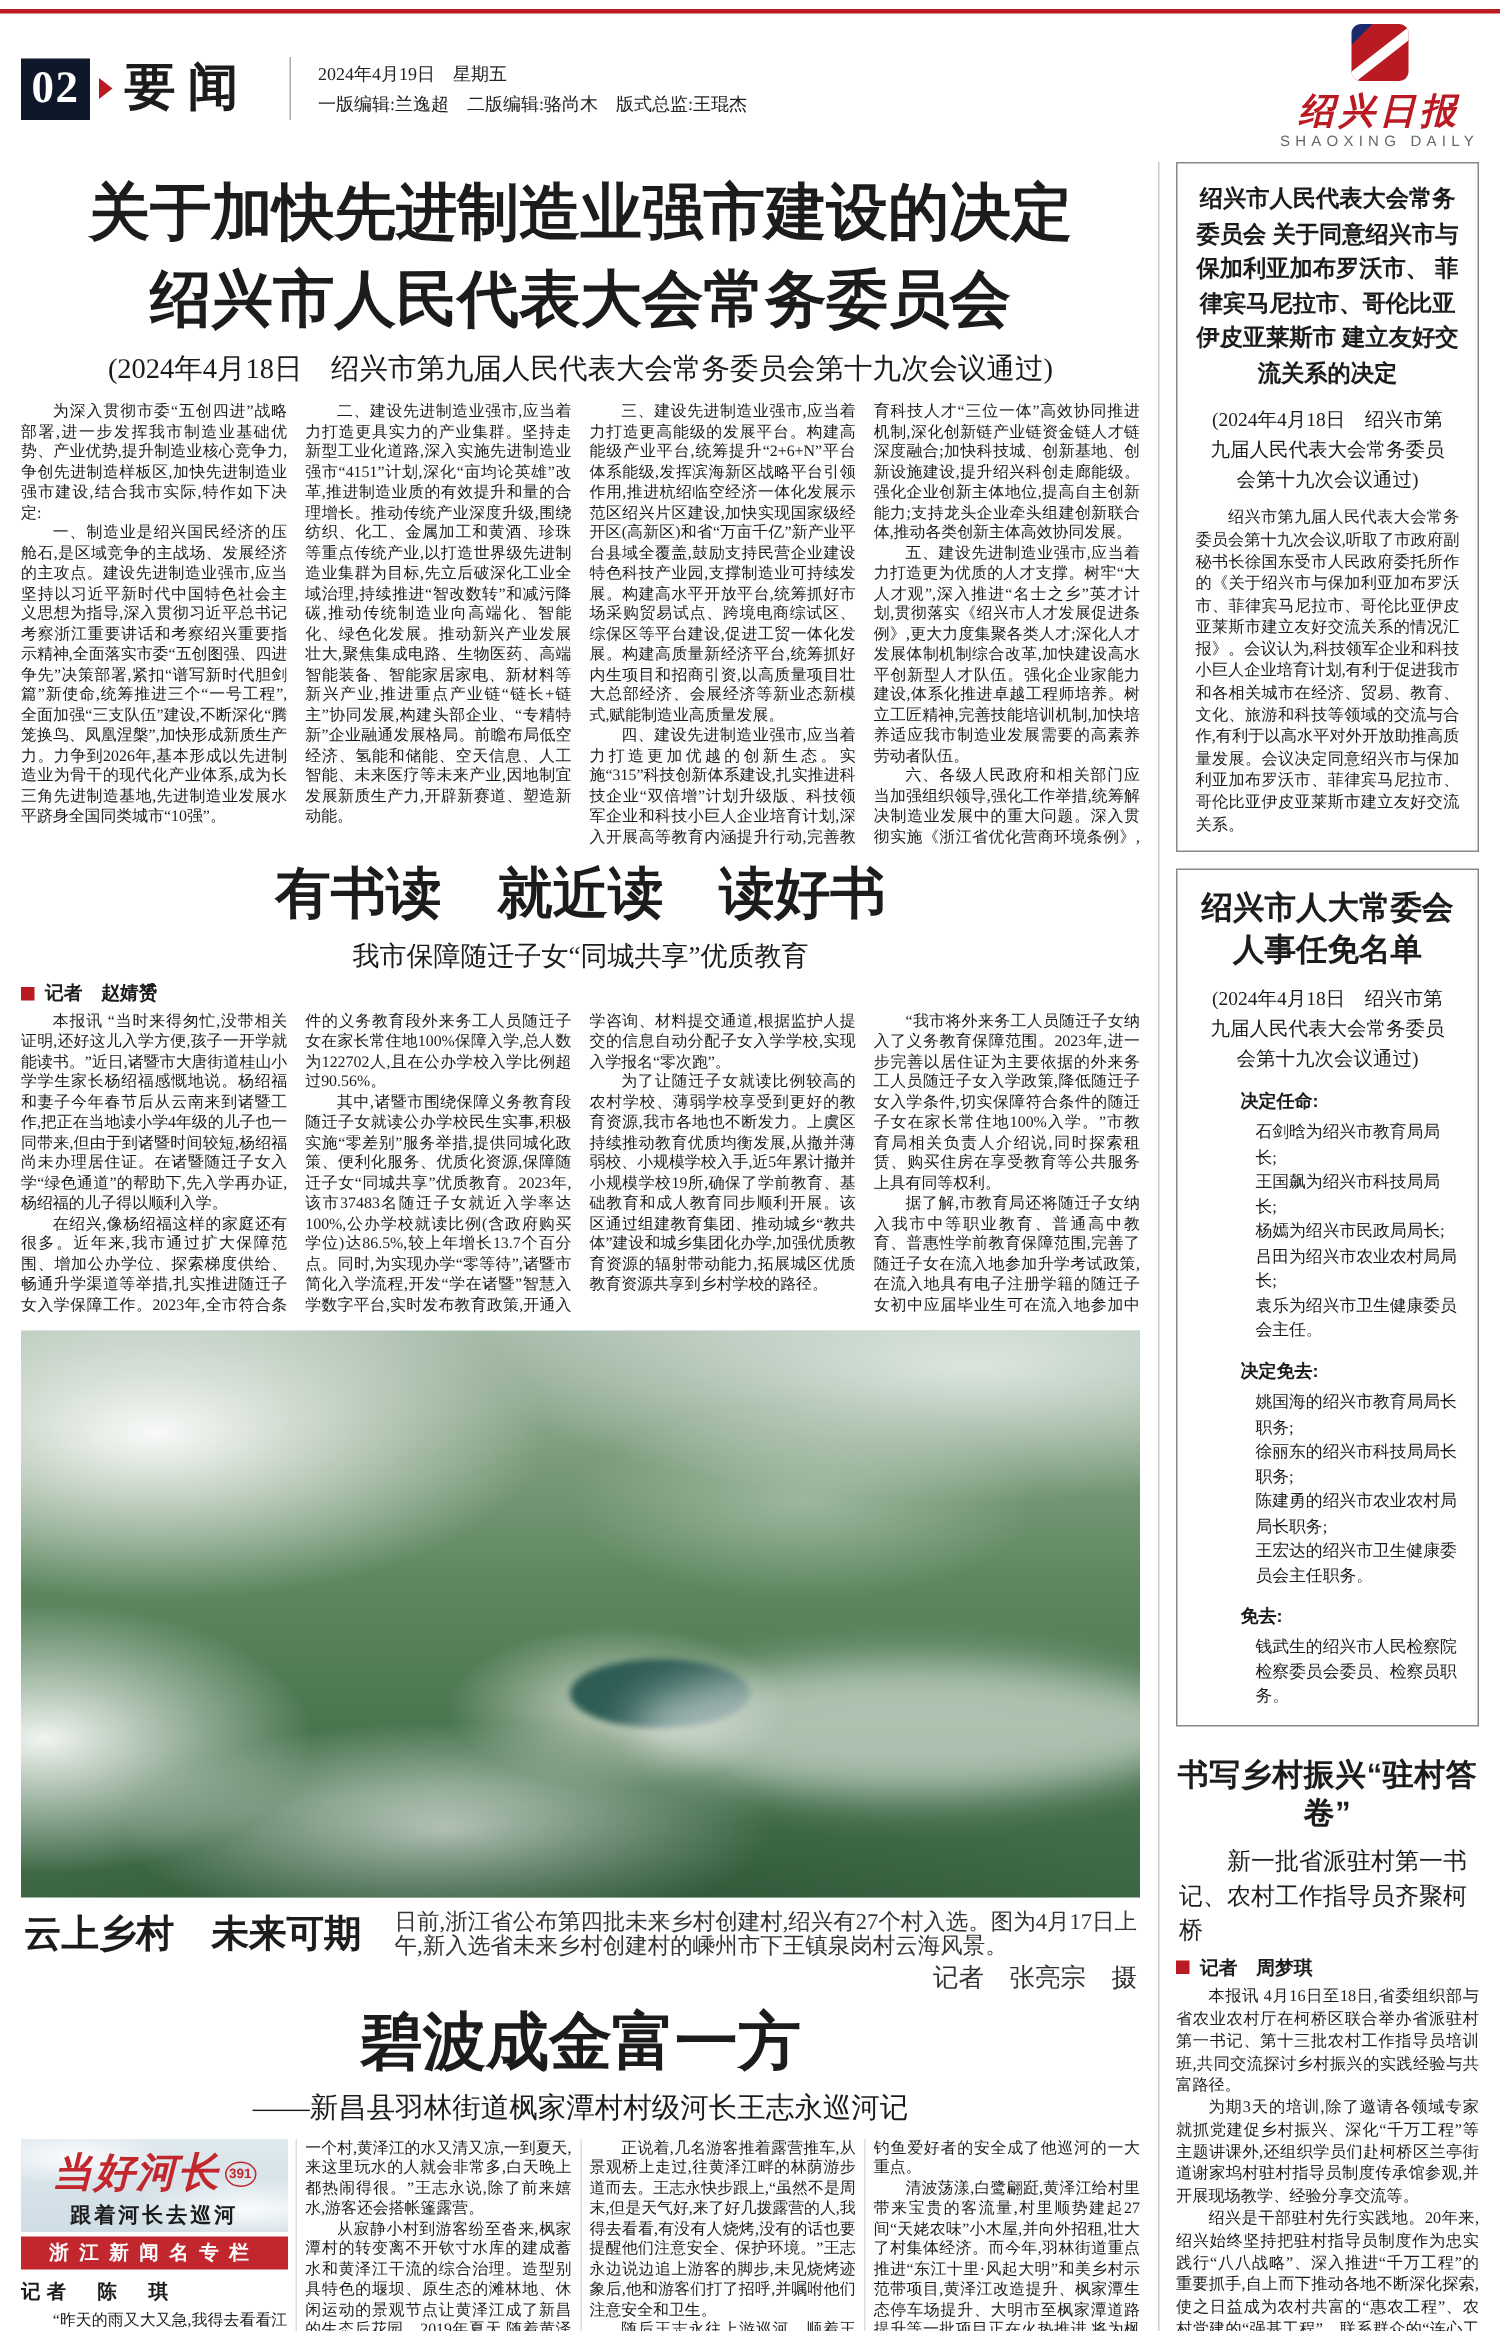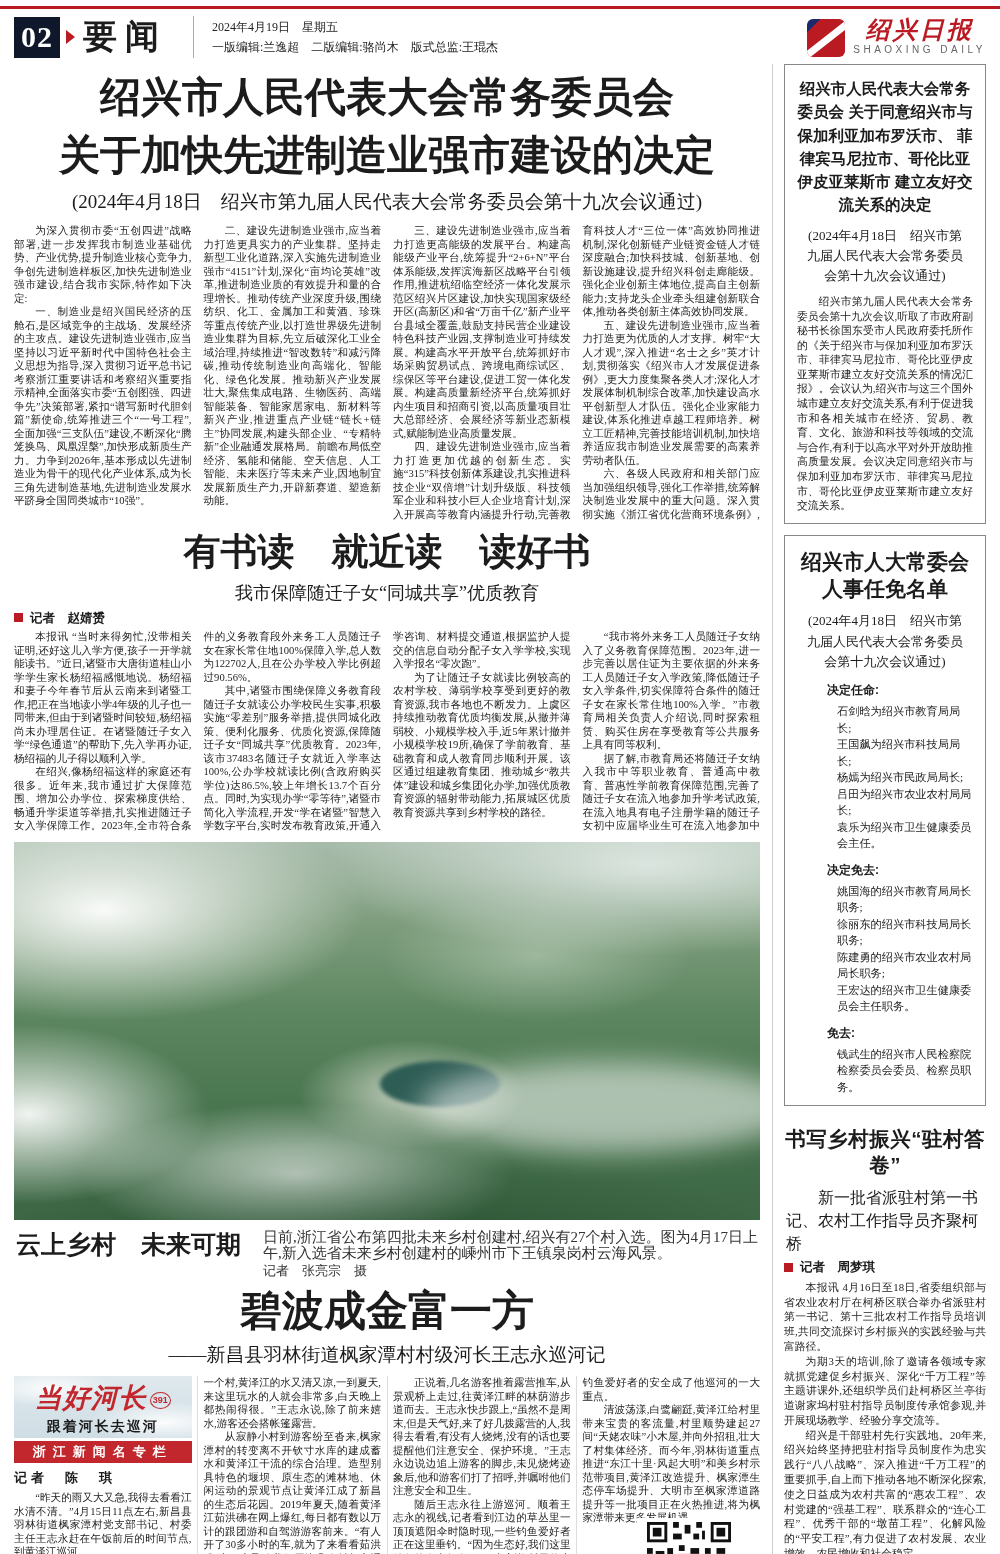--- a/index.html
+++ b/index.html
@@ -13,21 +13,21 @@
 
   
   .header { display: flex; align-items: center; padding: 7px 14px 6px; }
   .pageno { background: #0f172a; color: #fff; font: bold 30px/1 "Liberation Serif", serif;
             padding: 5px 7px 6px; letter-spacing: 1px; }
   .arrow { width: 0; height: 0; border-left: 9px solid #ba1a22;
            border-top: 7px solid transparent; border-bottom: 7px solid transparent; margin: 0 8px 0 6px; }
   .section-title { font: bold 34px/1 "Liberation Serif", serif; letter-spacing: 8px; }
   .hdr-divider { width: 1px; height: 42px; background: #aaa; margin: 0 18px 0 26px; }
   .meta { font-size: 12px; line-height: 20px; color: #222; }
-  .masthead { margin-left: auto; display: flex; align-items: flex-end; gap: 8px; }
+  .masthead { margin-left: auto; display: flex; align-items: center; gap: 8px; flex-direction: column; }
   .m-icon { width: 38px; height: 38px; border-radius: 6px; background:
       linear-gradient(135deg, #1b2a6b 0%, #1b2a6b 18%, #ba1a22 18%, #ba1a22 100%);
       position: relative; overflow: hidden; }
   .m-icon::after { content: ""; position: absolute; left: -6px; top: 14px; width: 60px; height: 7px;
       background: #fff; transform: rotate(-38deg); }
   .m-text { text-align: center; }
   .m-name { color: #ba1a22; font: bold italic 24px/1.1 "Liberation Serif", serif; letter-spacing: 3px; }
   .m-sub { font: 10px/1.4 "Liberation Sans", sans-serif; color: #666; letter-spacing: 3.5px; }
 
   
@@ -70,21 +70,21 @@
   .ridge { position: absolute; left: 0; bottom: -30px; width: 100%; height: 140px;
           background: radial-gradient(ellipse 70% 100% at 50% 100%, rgba(30,70,40,.55), rgba(30,70,40,0) 75%); }
   .mist { position: absolute; right: -40px; bottom: 18%; width: 380px; height: 90px; border-radius: 50%;
           background: rgba(255,255,255,.55); filter: blur(14px); }
 
   
   .caption-row { display: flex; align-items: flex-start; gap: 22px; padding: 9px 2px 6px; }
   .photo-label { font: bold 25px/1.2 "Liberation Sans", sans-serif; white-space: nowrap; }
   .caption-block { flex: 1; }
   .caption-text { font-size: 15px; line-height: 16px; color: #333; text-align: justify; }
-  .caption-credit { font-size: 13px; color: #333; margin-top: 1px; }
+  .caption-credit { font-size: 17px; color: #333; text-align: right; margin-top: 1px; }
 
   
   .river-title { text-align: center; font: bold 42px/1.1 "Liberation Sans", sans-serif; margin-top: 2px; }
   .river-subtitle { text-align: center; font-size: 19px; margin: 8px 0 8px; }
   .river-wrap { position: relative; }
   .river-body { column-count: 4; height: 232px; column-rule: 1px solid #ddd; }
   .column-logo { break-inside: avoid; margin-bottom: 6px; }
   .logo-cloud { background:
       radial-gradient(ellipse 90px 26px at 20% 20%, rgba(255,255,255,.9), rgba(255,255,255,0) 70%),
       radial-gradient(ellipse 110px 30px at 85% 75%, rgba(255,255,255,.9), rgba(255,255,255,0) 70%),
@@ -137,22 +137,22 @@
         <div class="m-sub">SHAOXING DAILY</div>
       </div>
     </div>
   </div>
 
   <div class="grid">
 
     <div class="maincol">
 
       <div>
+        <div class="d-title">关于加快先进制造业强市建设的决定</div>
         <div class="d-title">绍兴市人民代表大会常务委员会</div>
-        <div class="d-title">关于加快先进制造业强市建设的决定</div>
         <div class="d-subtitle">(2024年4月18日　绍兴市第九届人民代表大会常务委员会第十九次会议通过)</div>
         <div class="flowbody d-body">
             <p>为深入贯彻市委“五创四进”战略部署,进一步发挥我市制造业基础优势、产业优势,提升制造业核心竞争力,争创先进制造样板区,加快先进制造业强市建设,结合我市实际,特作如下决定:</p>
             <p>一、制造业是绍兴国民经济的压舱石,是区域竞争的主战场、发展经济的主攻点。建设先进制造业强市,应当坚持以习近平新时代中国特色社会主义思想为指导,深入贯彻习近平总书记考察浙江重要讲话和考察绍兴重要指示精神,全面落实市委“五创图强、四进争先”决策部署,紧扣“谱写新时代胆剑篇”新使命,统筹推进三个“一号工程”,全面加强“三支队伍”建设,不断深化“腾笼换鸟、凤凰涅槃”,加快形成新质生产力。力争到2026年,基本形成以先进制造业为骨干的现代化产业体系,成为长三角先进制造基地,先进制造业发展水平跻身全国同类城市“10强”。</p>
             <p>二、建设先进制造业强市,应当着力打造更具实力的产业集群。坚持走新型工业化道路,深入实施先进制造业强市“4151”计划,深化“亩均论英雄”改革,推进制造业质的有效提升和量的合理增长。推动传统产业深度升级,围绕纺织、化工、金属加工和黄酒、珍珠等重点传统产业,以打造世界级先进制造业集群为目标,先立后破深化工业全域治理,持续推进“智改数转”和减污降碳,推动传统制造业向高端化、智能化、绿色化发展。推动新兴产业发展壮大,聚焦集成电路、生物医药、高端智能装备、智能家居家电、新材料等新兴产业,推进重点产业链“链长+链主”协同发展,构建头部企业、“专精特新”企业融通发展格局。前瞻布局低空经济、氢能和储能、空天信息、人工智能、未来医疗等未来产业,因地制宜发展新质生产力,开辟新赛道、塑造新动能。</p>
             <p>三、建设先进制造业强市,应当着力打造更高能级的发展平台。构建高能级产业平台,统筹提升“2+6+N”平台体系能级,发挥滨海新区战略平台引领作用,推进杭绍临空经济一体化发展示范区绍兴片区建设,加快实现国家级经开区(高新区)和省“万亩千亿”新产业平台县域全覆盖,鼓励支持民营企业建设特色科技产业园,支撑制造业可持续发展。构建高水平开放平台,统筹抓好市场采购贸易试点、跨境电商综试区、综保区等平台建设,促进工贸一体化发展。构建高质量新经济平台,统筹抓好内生项目和招商引资,以高质量项目壮大总部经济、会展经济等新业态新模式,赋能制造业高质量发展。</p>
             <p>四、建设先进制造业强市,应当着力打造更加优越的创新生态。实施“315”科技创新体系建设,扎实推进科技企业“双倍增”计划升级版、科技领军企业和科技小巨人企业培育计划,深入开展高等教育内涵提升行动,完善教育科技人才“三位一体”高效协同推进机制,深化创新链产业链资金链人才链深度融合;加快科技城、创新基地、创新设施建设,提升绍兴科创走廊能级。强化企业创新主体地位,提高自主创新能力;支持龙头企业牵头组建创新联合体,推动各类创新主体高效协同发展。</p>
             <p>五、建设先进制造业强市,应当着力打造更为优质的人才支撑。树牢“大人才观”,深入推进“名士之乡”英才计划,贯彻落实《绍兴市人才发展促进条例》,更大力度集聚各类人才;深化人才发展体制机制综合改革,加快建设高水平创新型人才队伍。强化企业家能力建设,体系化推进卓越工程师培养。树立工匠精神,完善技能培训机制,加快培养适应我市制造业发展需要的高素养劳动者队伍。</p>
             <p>六、各级人民政府和相关部门应当加强组织领导,强化工作举措,统筹解决制造业发展中的重大问题。深入贯彻实施《浙江省优化营商环境条例》,为制造业发展营造稳定、公平、透明的营商环境;加大对领航企业、上市企业、“专精特新”企业的政策支持,提升土地、能耗等资源配置效能,增强政策针对性可感度。</p>
           </div>
@@ -267,21 +267,21 @@
         </div>
       </div>
     </div>
 
     <div class="sidebar">
 
       <div class="sbox">
         <div class="s1-title">绍兴市人民代表大会常务委员会 关于同意绍兴市与保加利亚加布罗沃市、 菲律宾马尼拉市、哥伦比亚伊皮亚莱斯市 建立友好交流关系的决定</div>
         <div class="s-subtitle">(2024年4月18日　绍兴市第九届人民代表大会常务委员会第十九次会议通过)</div>
         <div class="s-body">
-            <p>绍兴市第九届人民代表大会常务委员会第十九次会议,听取了市政府副秘书长徐国东受市人民政府委托所作的《关于绍兴市与保加利亚加布罗沃市、菲律宾马尼拉市、哥伦比亚伊皮亚莱斯市建立友好交流关系的情况汇报》。会议认为,绍兴市与这三个国外城市建立友好交流关系,有利于促进我市和各相关城市在经济、贸易、教育、文化、旅游和科技等领域的交流与合作,有利于以高水平对外开放助推高质量发展。会议决定同意绍兴市与保加利亚加布罗沃市、菲律宾马尼拉市、哥伦比亚伊皮亚莱斯市建立友好交流关系。</p>
+            <p>绍兴市第九届人民代表大会常务委员会第十九次会议,听取了市政府副秘书长徐国东受市人民政府委托所作的《关于绍兴市与保加利亚加布罗沃市、菲律宾马尼拉市、哥伦比亚伊皮亚莱斯市建立友好交流关系的情况汇报》。会议认为,科技领军企业和科技小巨人企业培育计划,有利于促进我市和各相关城市在经济、贸易、教育、文化、旅游和科技等领域的交流与合作,有利于以高水平对外开放助推高质量发展。会议决定同意绍兴市与保加利亚加布罗沃市、菲律宾马尼拉市、哥伦比亚伊皮亚莱斯市建立友好交流关系。</p>
           </div>
       </div>
 
       <div class="sbox">
         <div class="s2-title">绍兴市人大常委会人事任免名单</div>
         <div class="s-subtitle">(2024年4月18日　绍兴市第九届人民代表大会常务委员会第十九次会议通过)</div>
         <div class="applist-label">决定任命:</div>
         <div class="applist">
             <p>石剑晗为绍兴市教育局局长;</p>
             <p>王国飙为绍兴市科技局局长;</p>

